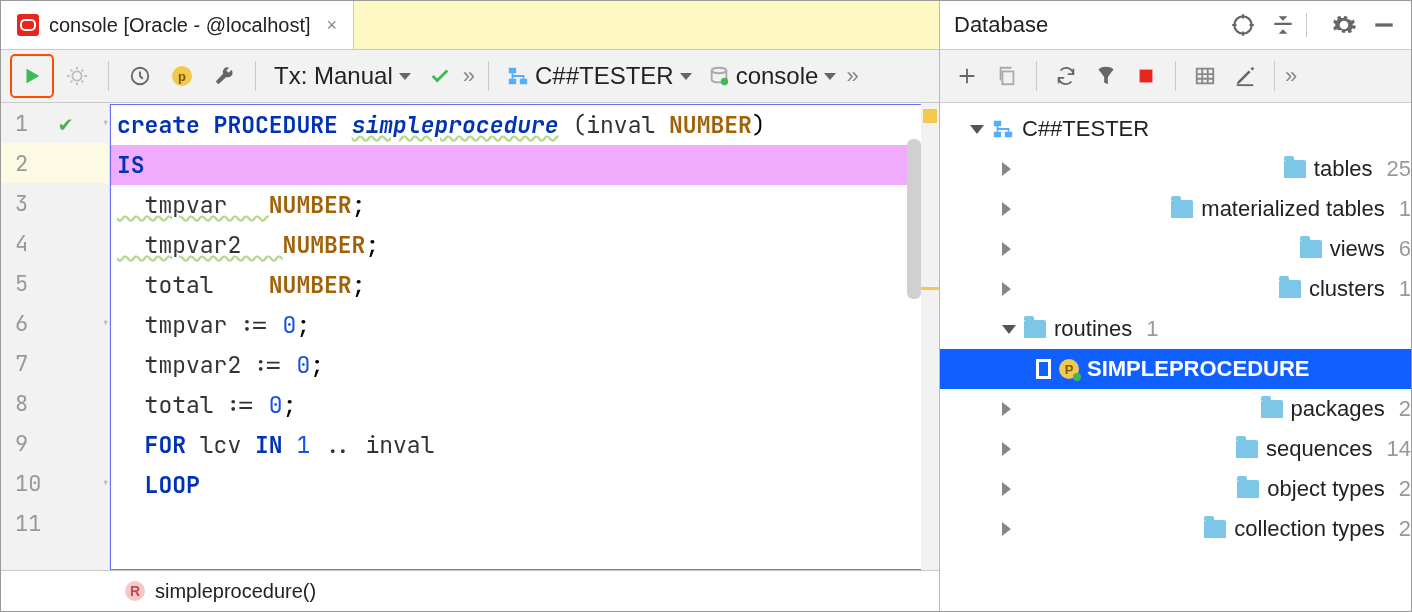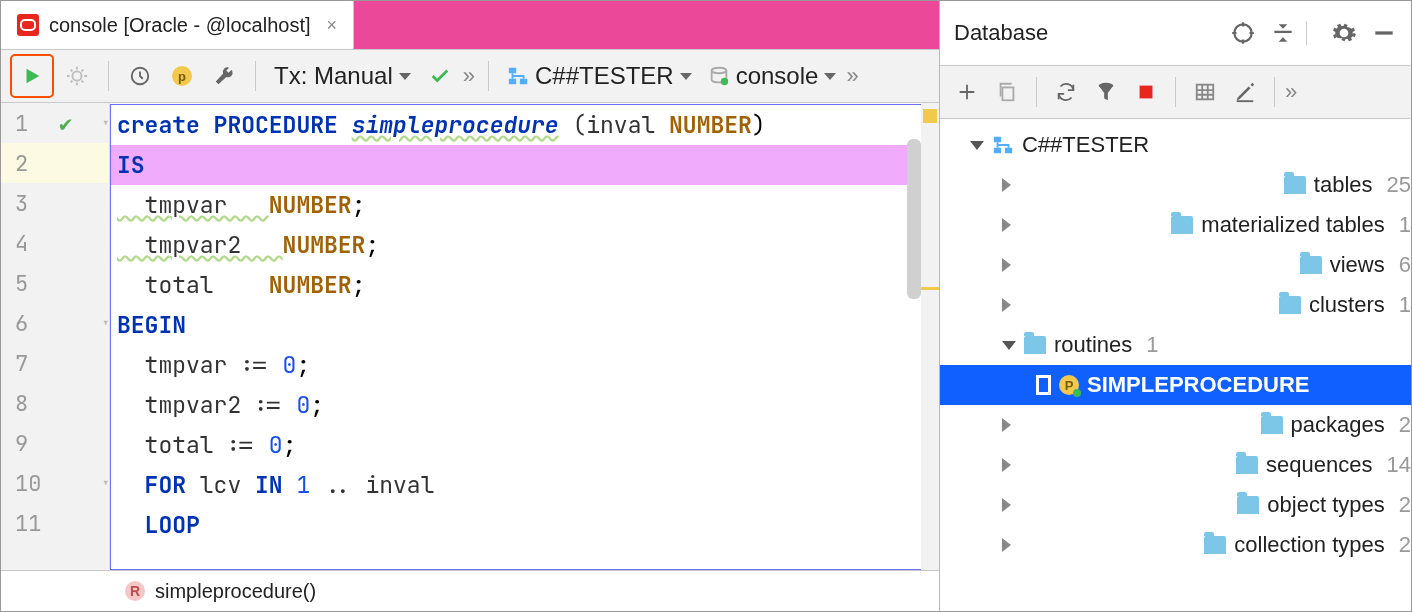--- a/index.html
+++ b/index.html
@@ -1,21 +1,21 @@
 <!DOCTYPE html>
 <html><head>
 <meta charset="utf-8">
 <style>
 html,body{margin:0;padding:0;font-family:"Segoe UI",Arial,sans-serif;background:#fff;height:100%;}
 body{width:1412px;height:612px;overflow:hidden;border:1px solid #999;box-sizing:border-box;position:relative;}
 .main{display:flex;height:100%;}
 .left{flex:0 0 938px;display:flex;flex-direction:column;border-right:1px solid #b8b8b8;}
 .right{flex:1;display:flex;flex-direction:column;background:#fff;}
 
-.tabs{height:48px;background:#ec4899;border-bottom:1px solid #c9c9c9;display:flex;align-items:stretch;}
+.tabs{height:48px;background:#fef9c3;border-bottom:1px solid #c9c9c9;display:flex;align-items:stretch;}
 .tab{display:flex;align-items:center;gap:10px;padding:0 16px;background:#fff;border-right:1px solid #c9c9c9;font-size:20px;color:#222;}
 .tab .close{color:#888;font-size:18px;margin-left:6px;}
 
 .toolbar{height:52px;background:#f2f2f2;border-bottom:1px solid #c9c9c9;display:flex;align-items:center;padding:0 6px;gap:4px;}
 .sep{width:1px;height:30px;background:#c9c9c9;margin:0 8px;}
 .tbtn{display:flex;align-items:center;justify-content:center;width:38px;height:38px;border-radius:4px;position:relative;}
 .tbtn.run{border:2px solid #ff4d00;border-radius:5px;width:40px;height:40px;margin-left:3px;}
 .tbtn svg, .tbtn .glyph{width:22px;height:22px;}
 .txtbtn{display:flex;align-items:center;gap:6px;font-size:24px;color:#222;padding:0 6px;}
 .caret{width:0;height:0;border-left:6px solid transparent;border-right:6px solid transparent;border-top:7px solid #666;}
@@ -37,21 +37,21 @@
 .var{color:#333;text-decoration-line:underline;text-decoration-style:wavy;text-decoration-color:#b3d98c;}
 .strip{position:absolute;right:0;top:0;width:18px;height:100%;background:#f2f2f2;}
 .strip .mark{position:absolute;left:2px;width:14px;height:14px;}
 .strip .yellow{background:#f2c94c;top:6px;}
 .strip .yellowline{left:0;width:18px;height:3px;background:#f2c94c;top:184px;}
 .scrollthumb{position:absolute;right:18px;top:36px;width:14px;height:160px;background:#d0d0d0;border-radius:6px;}
 
 .crumb{height:40px;border-top:1px solid #c9c9c9;background:#fff;display:flex;align-items:center;padding-left:124px;font-size:20px;color:#222;gap:10px;}
 .crumb .ricon{width:20px;height:20px;border-radius:50%;background:#f7c6c6;color:#b85050;font-size:14px;display:flex;align-items:center;justify-content:center;font-weight:600;}
 
-.rheader{height:48px;border-bottom:1px solid #c9c9c9;display:flex;align-items:center;padding:8px 14px;font-size:22px;color:#222;}
+.rheader{height:48px;border-bottom:1px solid #c9c9c9;display:flex;align-items:center;padding:0 14px;font-size:22px;color:#222;}
 .rheader .title{flex:1;}
 .rheader .hicon{width:26px;height:26px;margin-left:14px;color:#666;display:flex;align-items:center;justify-content:center;}
 .rtoolbar{height:52px;background:#f2f2f2;border-bottom:1px solid #c9c9c9;display:flex;align-items:center;padding:0 8px;gap:2px;}
 .tree{flex:1;overflow:auto;font-size:22px;color:#222;padding-top:6px;}
 .node{display:flex;align-items:center;height:40px;gap:8px;padding-left:10px;}
 .node .arrow{width:0;height:0;border-style:solid;}
 .arrow.right{border-width:7px 0 7px 9px;border-color:transparent transparent transparent #888;}
 .arrow.down{border-width:9px 7px 0 7px;border-color:#555 transparent transparent transparent;}
 .arrow.none{width:9px;height:14px;}
 .node .folder{width:22px;height:18px;background:#7cc7e8;border-radius:2px 2px 0 0;position:relative;}
@@ -183,21 +183,20 @@
         <div class="gline">
             <span>11</span>
           </div>
       </div>
       <div class="code">
         <div class="cline"><span class="kw">create</span><span class="kw"> PROCEDURE </span><span class="proc">simpleprocedure</span><span class="id"> (inval </span><span class="type">NUMBER</span><span>)</span></div>
         <div class="cline hl"><span class="kw">IS</span></div>
         <div class="cline"><span class="var">  tmpvar   </span><span class="type">NUMBER</span><span>;</span></div>
         <div class="cline"><span class="var">  tmpvar2   </span><span class="type">NUMBER</span><span>;</span></div>
         <div class="cline"><span class="id">  total    </span><span class="type">NUMBER</span><span>;</span></div>
-        <div class="cline"><span class="kw">BEGIN</span></div>
         <div class="cline"><span class="id">  tmpvar := </span><span class="num">0</span><span>;</span></div>
         <div class="cline"><span class="id">  tmpvar2 := </span><span class="num">0</span><span>;</span></div>
         <div class="cline"><span class="id">  total := </span><span class="num">0</span><span>;</span></div>
         <div class="cline"><span>  </span><span class="kw">FOR</span><span class="id"> lcv </span><span class="kw">IN</span><span> </span><span class="num">1</span><span class="id"> .. inval</span></div>
         <div class="cline"><span>  </span><span class="kw">LOOP</span></div>
       </div>
       <div class="scrollthumb"></div>
       <div class="strip">
         <div class="mark yellow"></div>
         <div class="mark yellowline"></div>

